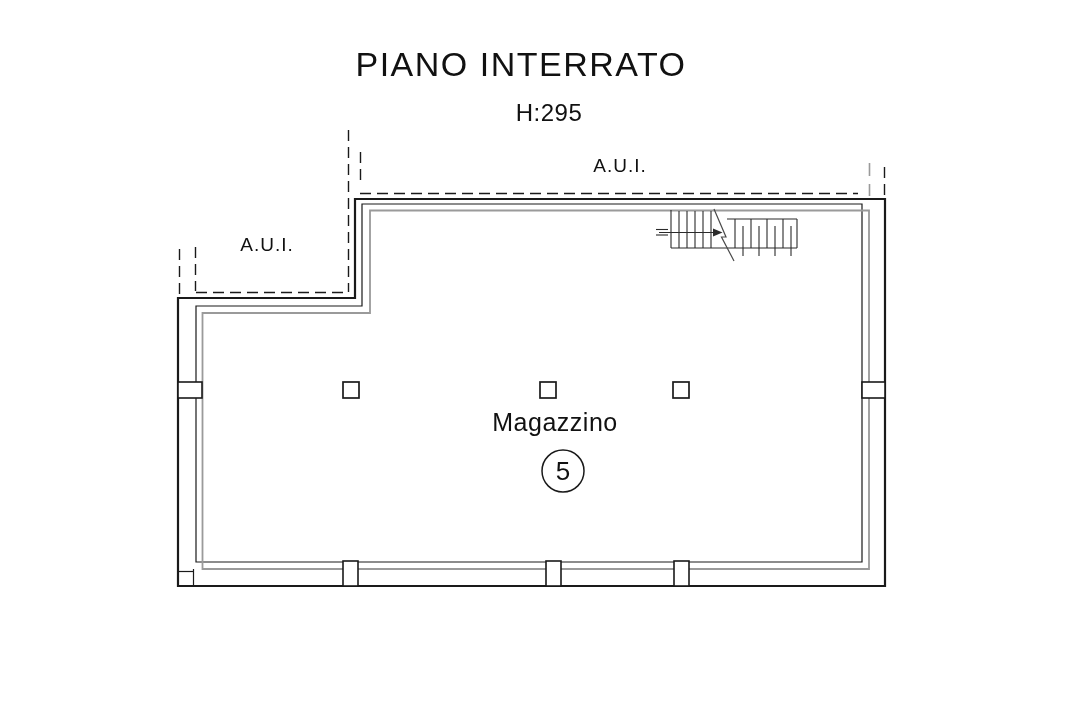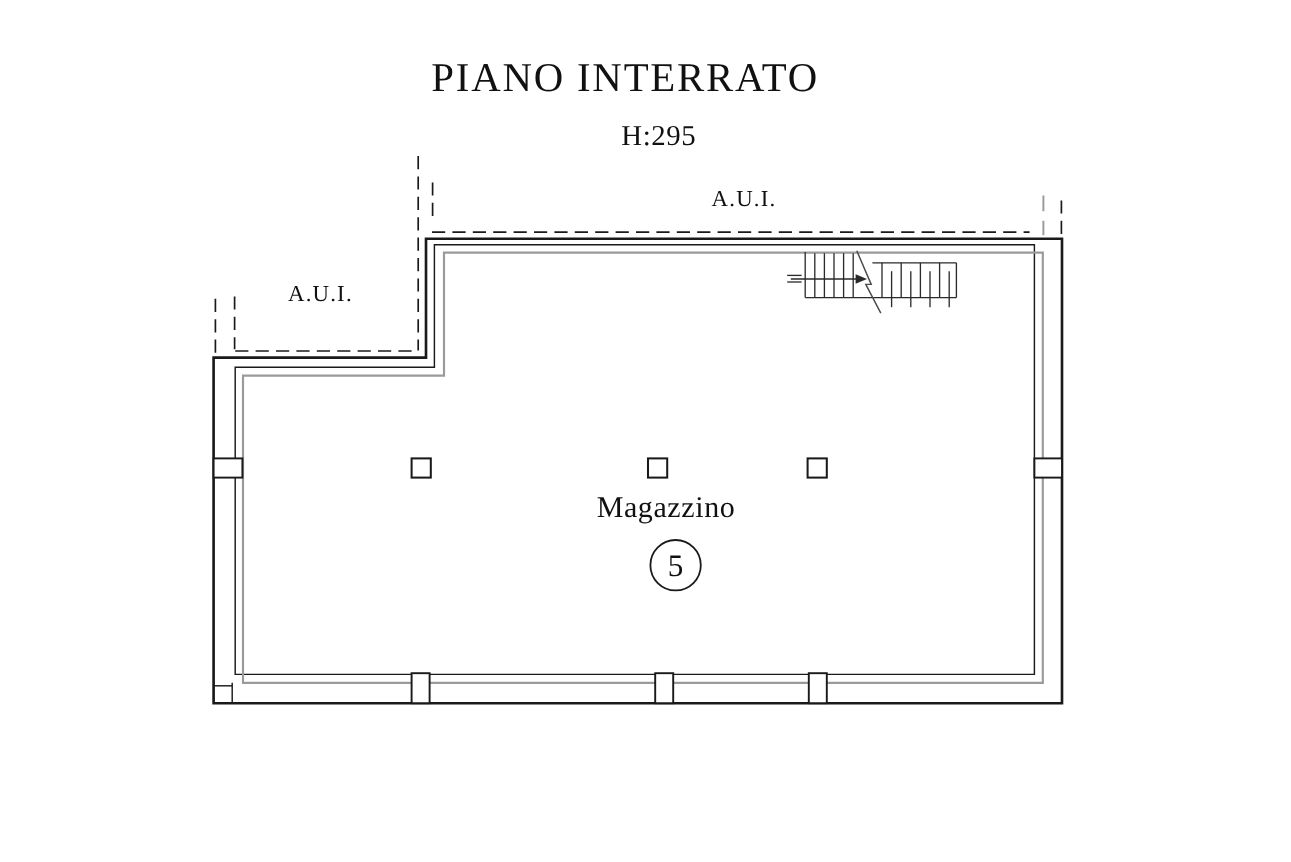--- a/index.html
+++ b/index.html
@@ -1,20 +1,20 @@
 <!DOCTYPE html>
 <html><head>
 <meta charset="utf-8">
 <style>
   html,body{margin:0;padding:0;background:#fff;}
   .stage{
     position:relative;
     width:1076px;height:718px;
     background:#ffffff;
-    font-family:Liberation Serif, serif;
+    font-family:Liberation Sans, sans-serif;
     overflow:hidden;
   }
   svg{position:absolute;left:0;top:0;}
   
   .outer-wall{fill:none;stroke:#1a1a1a;stroke-width:2.2;}
   .inner-wall{fill:none;stroke:#1a1a1a;stroke-width:1.2;}
   .finish-line{fill:none;stroke:#9a9a9a;stroke-width:1.8;}
   .dashed{fill:none;stroke:#1a1a1a;stroke-width:1.4;stroke-dasharray:11 6;}
   .dashed-gray{fill:none;stroke:#9a9a9a;stroke-width:1.6;stroke-dasharray:13 8;}
   .stair-line{fill:none;stroke:#2a2a2a;stroke-width:1.1;}

